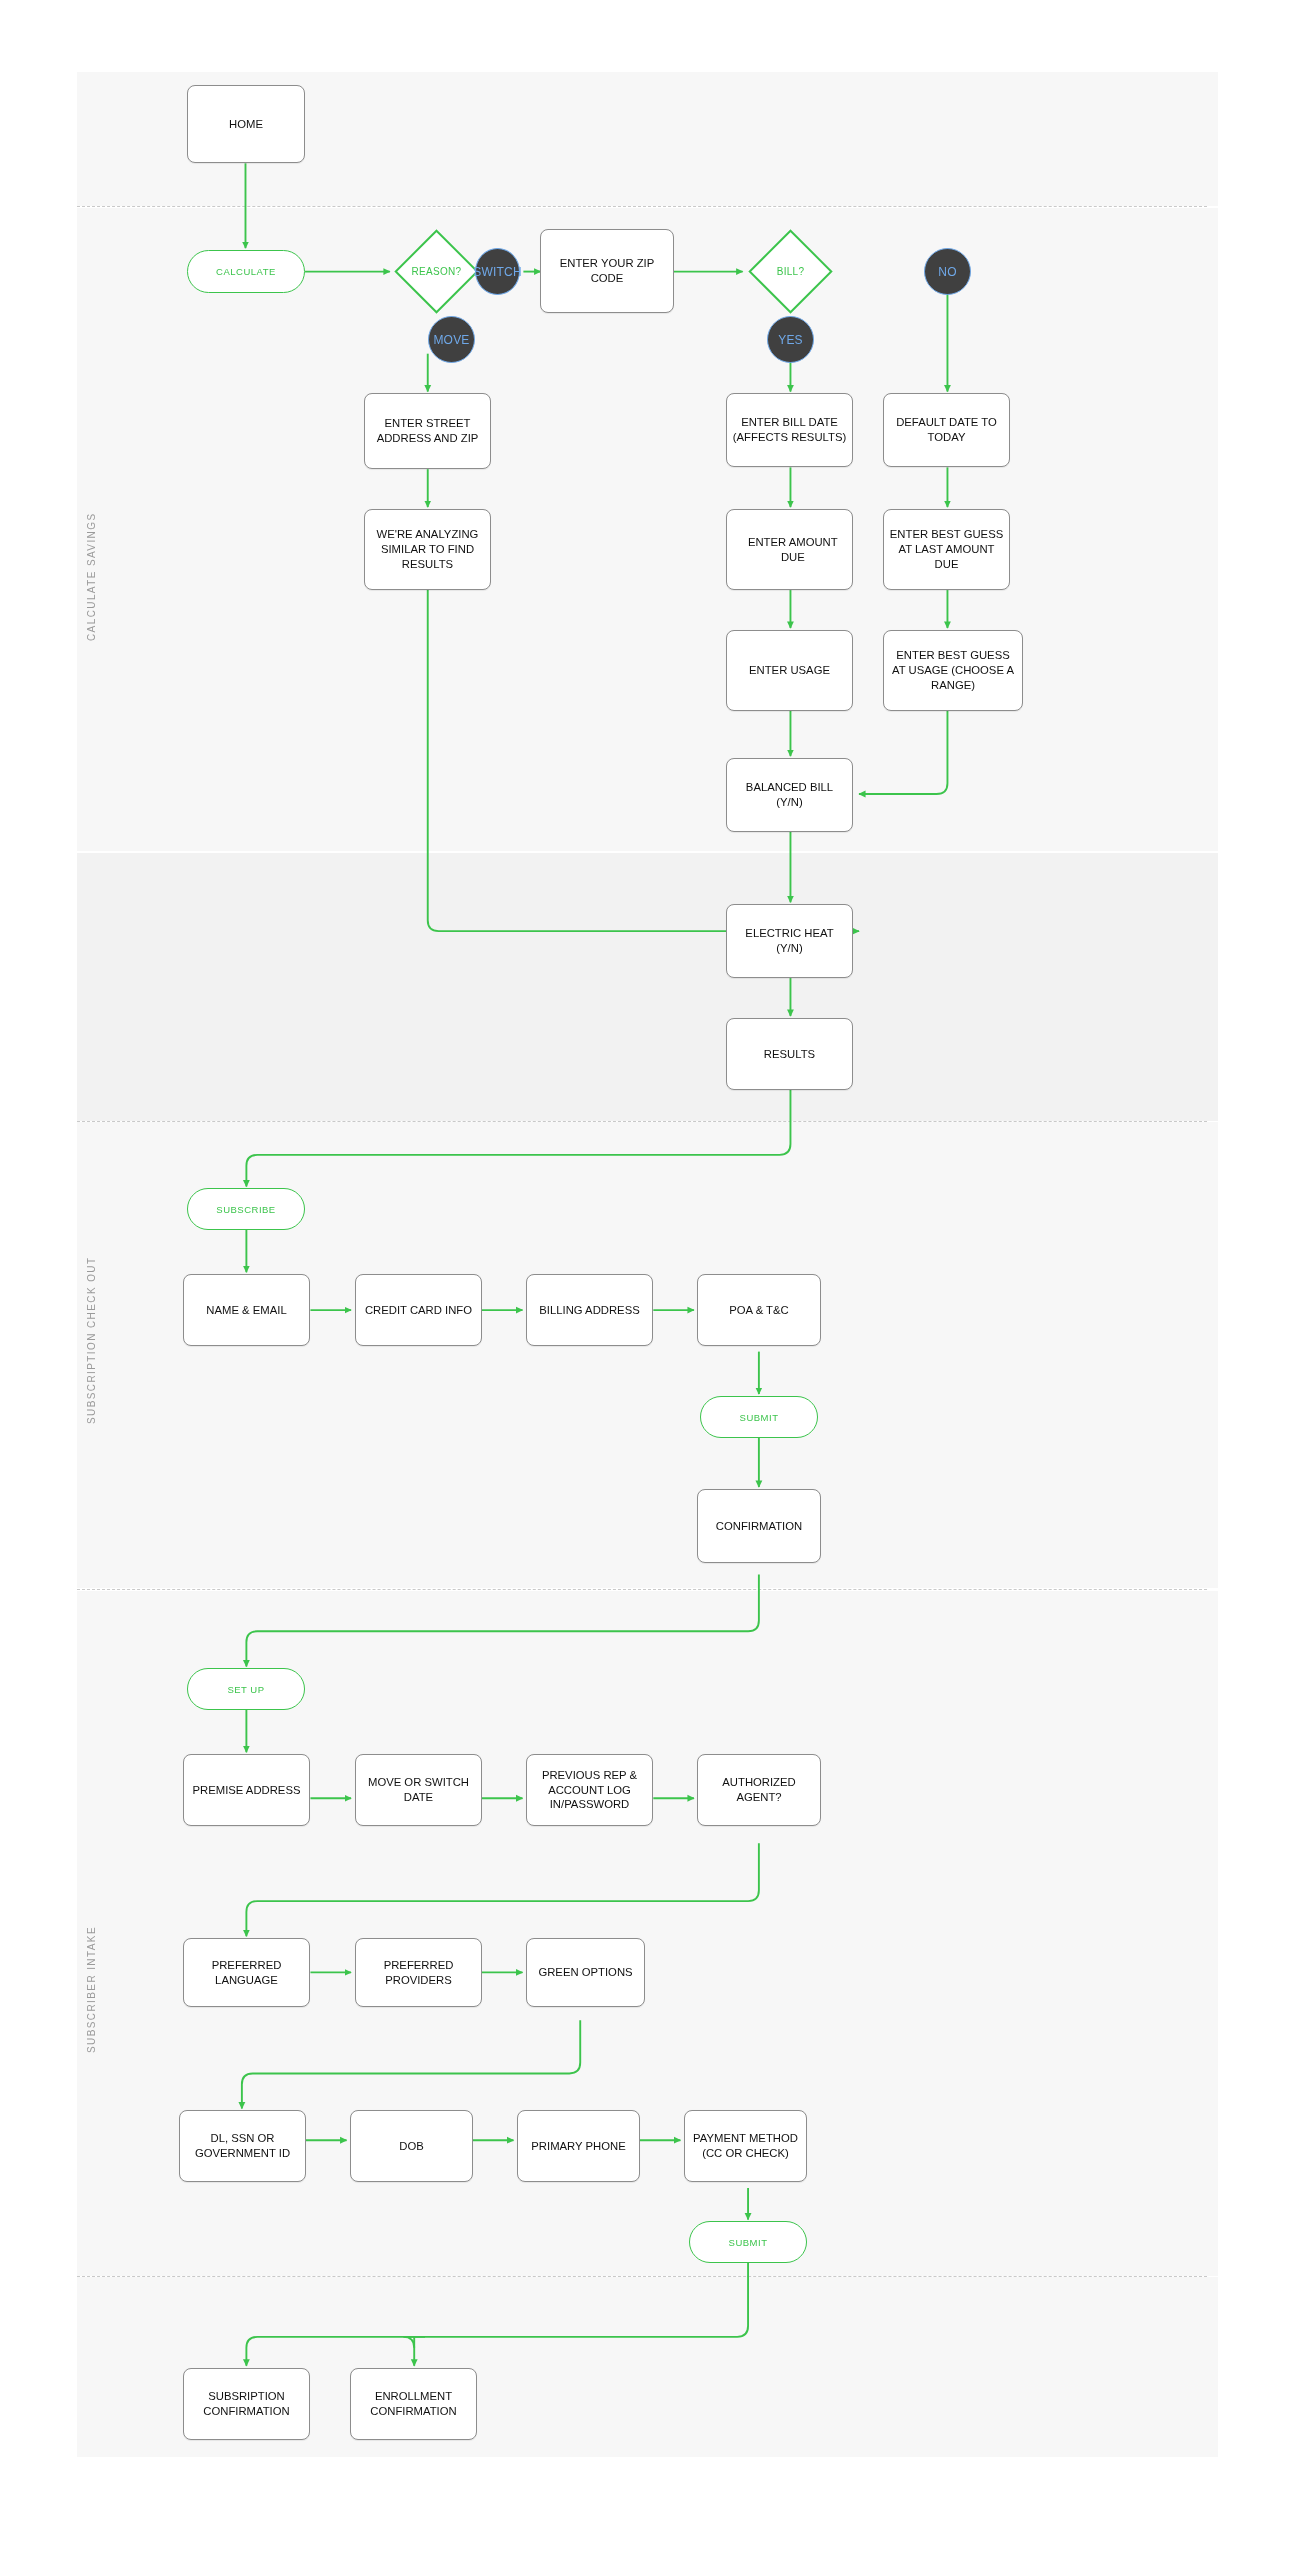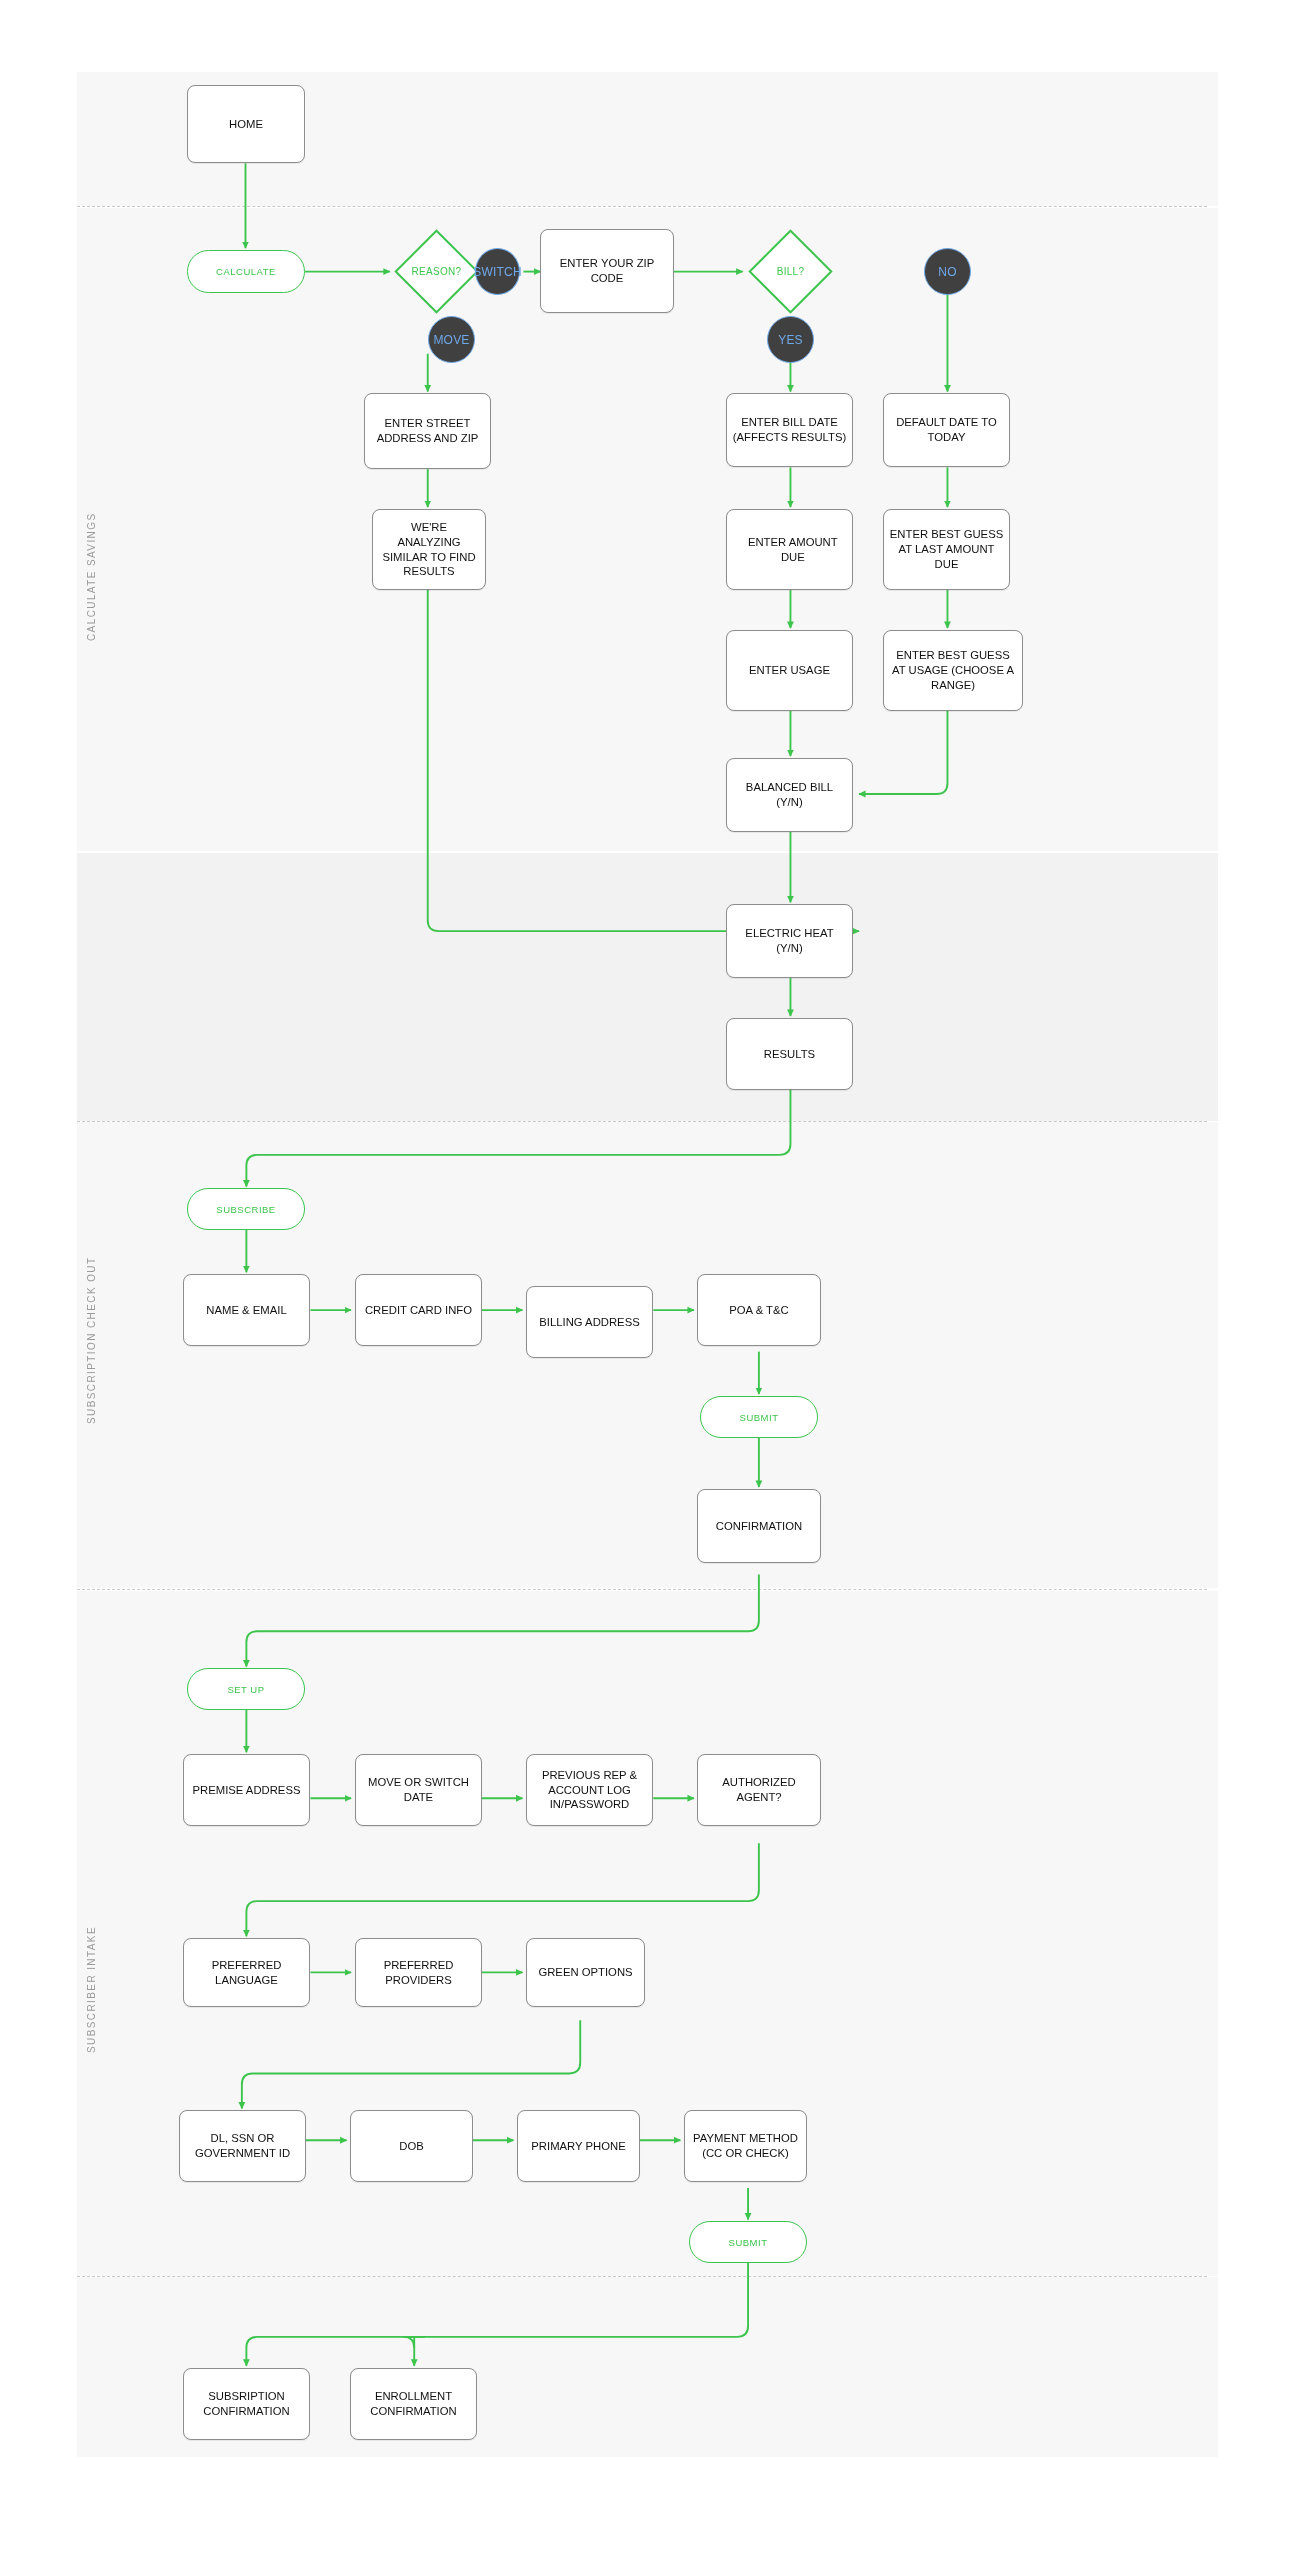--- a/index.html
+++ b/index.html
@@ -165,41 +165,41 @@
     <svg class="dshape" viewBox="0 0 96 96" xmlns="http://www.w3.org/2000/svg">
       <polygon points="48,3 93,48 48,93 3,48" fill="#ffffff" stroke="#3cc44c" stroke-width="2.2"></polygon>
     </svg>
     <div class="dlabel">BILL?</div>
   </div>
 
   <div class="circ" style="left:767px;top:316px;width:47px;height:47px;">YES</div>
   <div class="circ" style="left:924px;top:248px;width:47px;height:47px;">NO</div>
 
   <div class="node rect" style="left:364px;top:393px;width:127px;height:76px;">ENTER STREET ADDRESS AND ZIP</div>
-  <div class="node rect" style="left:364px;top:509px;width:114px;height:81px;margin-left:8px;">WE'RE ANALYZING SIMILAR TO FIND RESULTS</div>
+  <div class="node rect" style="left:364px;top:509px;width:127px;height:81px;">WE'RE ANALYZING SIMILAR TO FIND RESULTS</div>
 
   <div class="node rect" style="left:726px;top:393px;width:127px;height:74px;">ENTER BILL DATE (AFFECTS RESULTS)</div>
   <div class="node rect" style="left:883px;top:393px;width:127px;height:74px;">DEFAULT DATE TO TODAY</div>
 
   <div class="node rect" style="left:726px;top:509px;width:127px;height:81px;padding-left:12px;">ENTER AMOUNT DUE</div>
   <div class="node rect" style="left:883px;top:509px;width:127px;height:81px;">ENTER BEST GUESS AT LAST AMOUNT DUE</div>
 
   <div class="node rect" style="left:726px;top:630px;width:127px;height:81px;">ENTER USAGE</div>
   <div class="node rect" style="left:883px;top:630px;width:140px;height:81px;">ENTER BEST GUESS AT USAGE (CHOOSE A RANGE)</div>
 
   <div class="node rect" style="left:726px;top:758px;width:127px;height:74px;">BALANCED BILL (Y/N)</div>
 
   <div class="node rect" style="left:726px;top:904px;width:127px;height:74px;">ELECTRIC HEAT (Y/N)</div>
   <div class="node rect" style="left:726px;top:1018px;width:127px;height:72px;">RESULTS</div>
 
   <div class="node pill" style="left:187px;top:1188px;width:118px;height:42px;">SUBSCRIBE</div>
 
   <div class="node rect" style="left:183px;top:1274px;width:127px;height:72px;">NAME &amp; EMAIL</div>
   <div class="node rect" style="left:355px;top:1274px;width:127px;height:72px;">CREDIT CARD INFO</div>
-  <div class="node rect" style="left:526px;top:1274px;width:127px;height:72px;margin-top:12px;">BILLING ADDRESS</div>
+  <div class="node rect" style="left:526px;top:1274px;width:127px;height:72px;">BILLING ADDRESS</div>
   <div class="node rect" style="left:697px;top:1274px;width:124px;height:72px;">POA &amp; T&amp;C</div>
 
   <div class="node pill" style="left:700px;top:1396px;width:118px;height:42px;">SUBMIT</div>
 
   <div class="node rect" style="left:697px;top:1489px;width:124px;height:74px;">CONFIRMATION</div>
 
   <div class="node pill" style="left:187px;top:1668px;width:118px;height:42px;">SET UP</div>
 
   <div class="node rect" style="left:183px;top:1754px;width:127px;height:72px;">PREMISE ADDRESS</div>
   <div class="node rect" style="left:355px;top:1754px;width:127px;height:72px;">MOVE OR SWITCH DATE</div>

